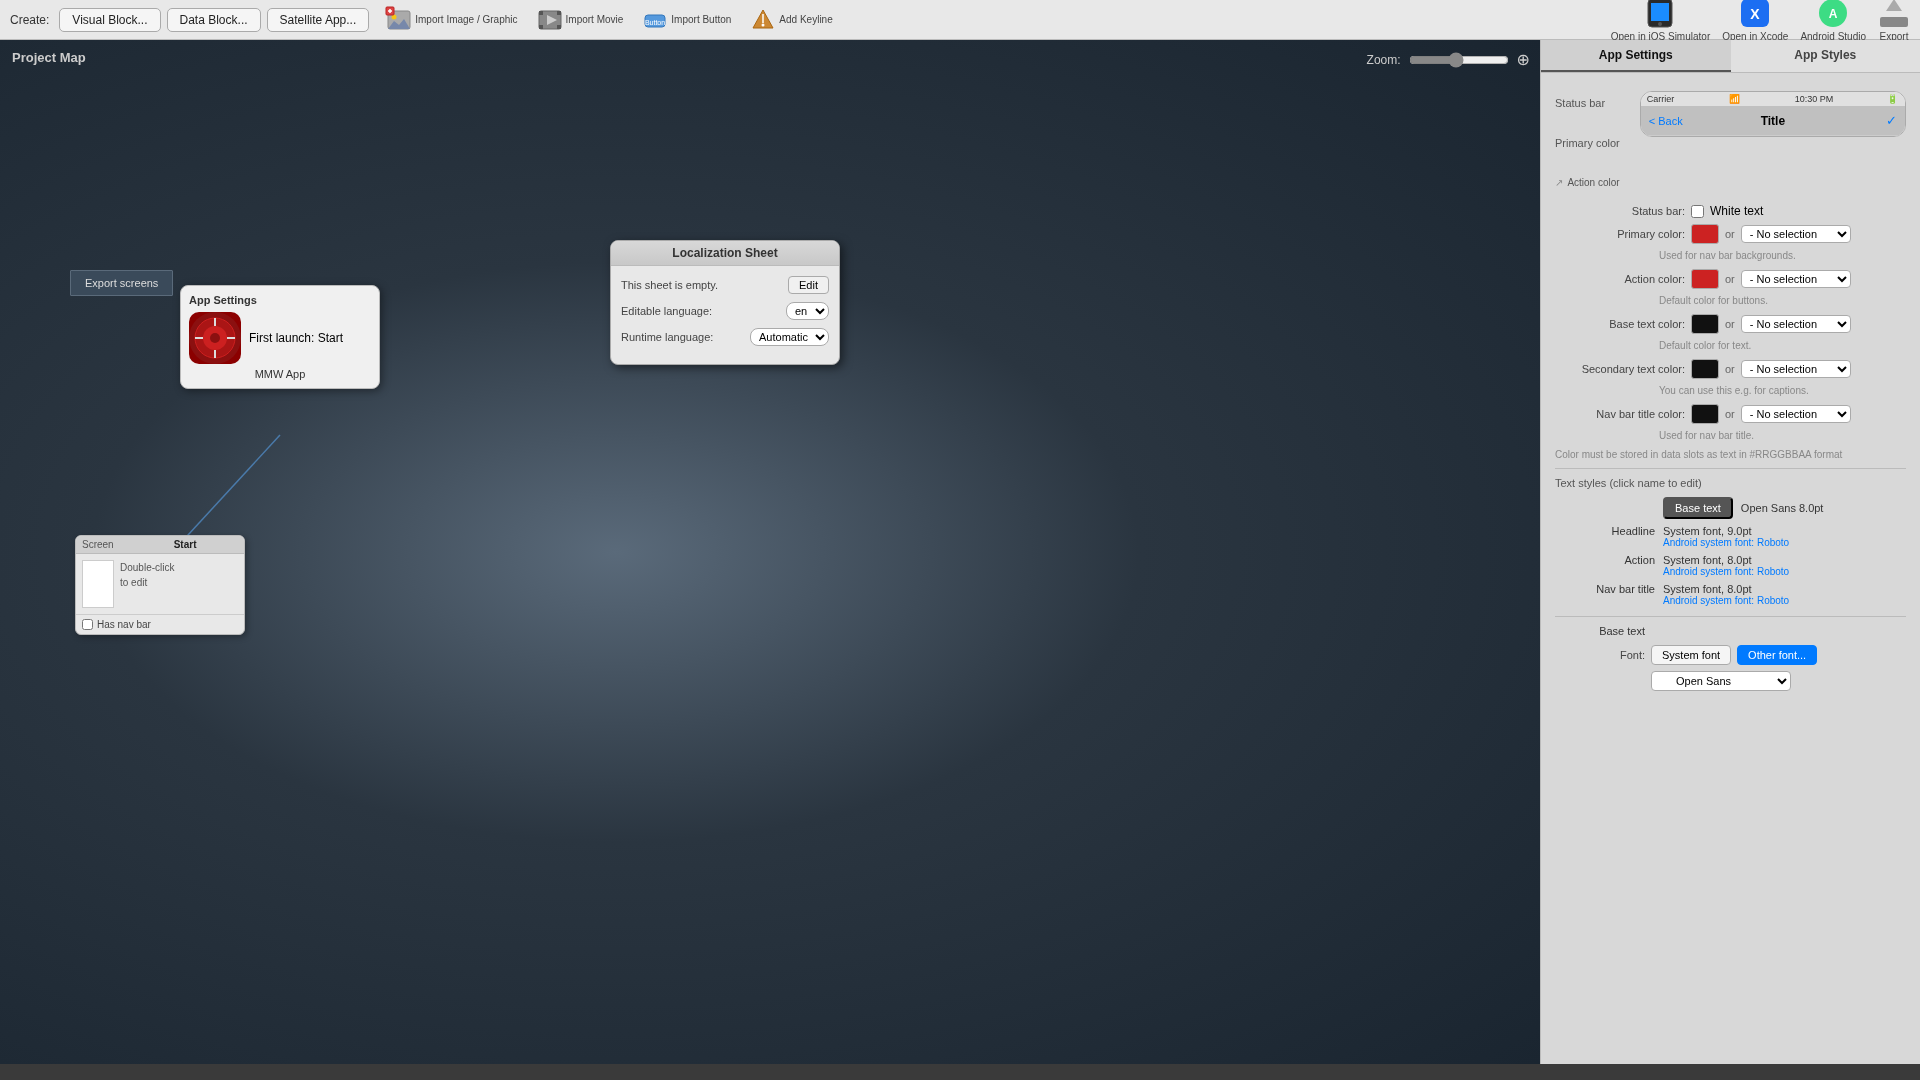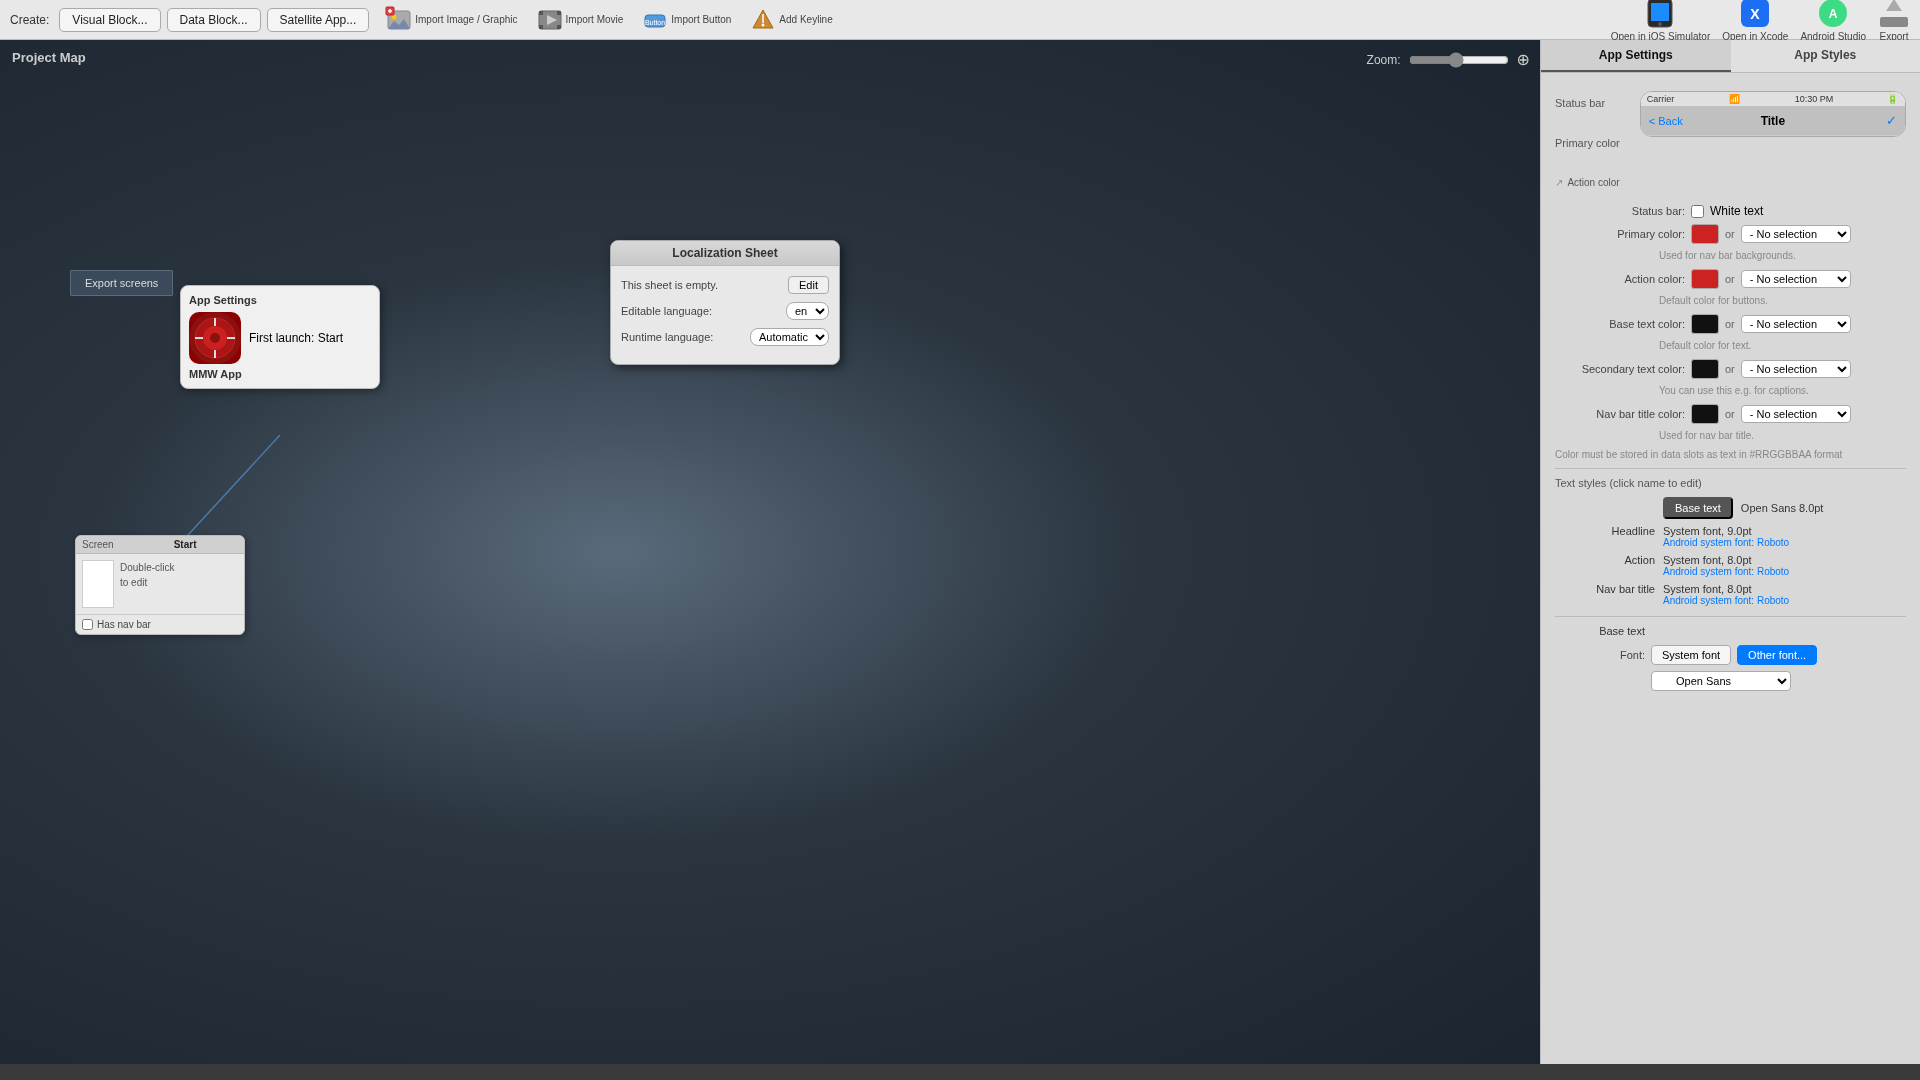--- a/index.html
+++ b/index.html
@@ -619,21 +619,21 @@
             <line x1="38" y1="26" x2="46" y2="26" stroke="#ddd" stroke-width="2"></line>
           </svg>
         </div>
         <div>
           <div>
             <span>First launch:</span>
             <span>Start</span>
           </div>
         </div>
       </div>
-      <div class="node-info app-name" style="margin-top:4px; font-size:11px; color:#333;font-weight:bold;">MMW App</div>
+      <div class="node-info app-name" style="text-align:center; margin-top:4px; font-size:11px; color:#333;">MMW App</div>
     </div>
 
     <div class="node-screen">
       <div class="node-screen-header">
         <span class="node-screen-type">Screen</span>
         <span class="node-screen-name">Start</span>
       </div>
       <div class="node-screen-body">
         <div class="node-screen-preview"></div>
         <div class="node-screen-info">

